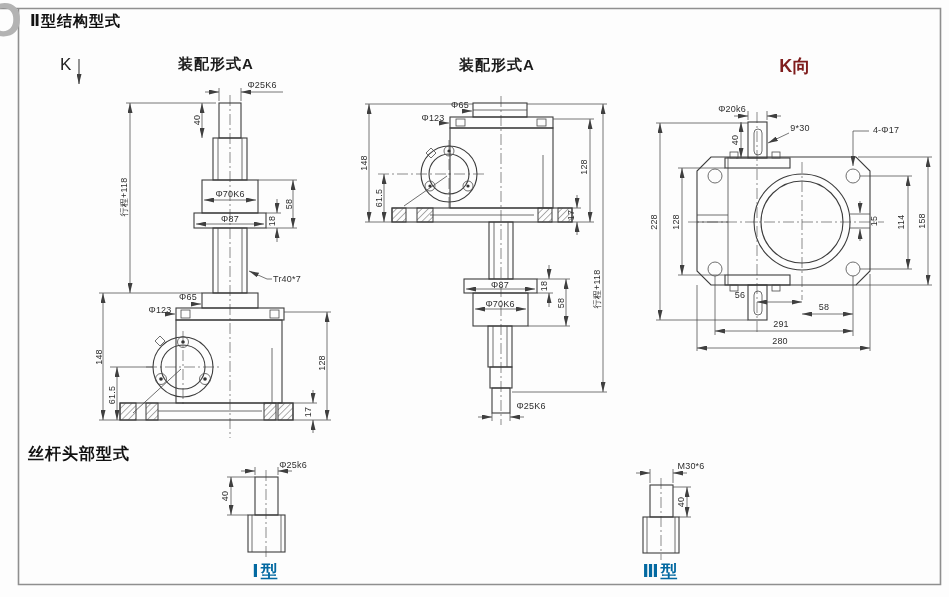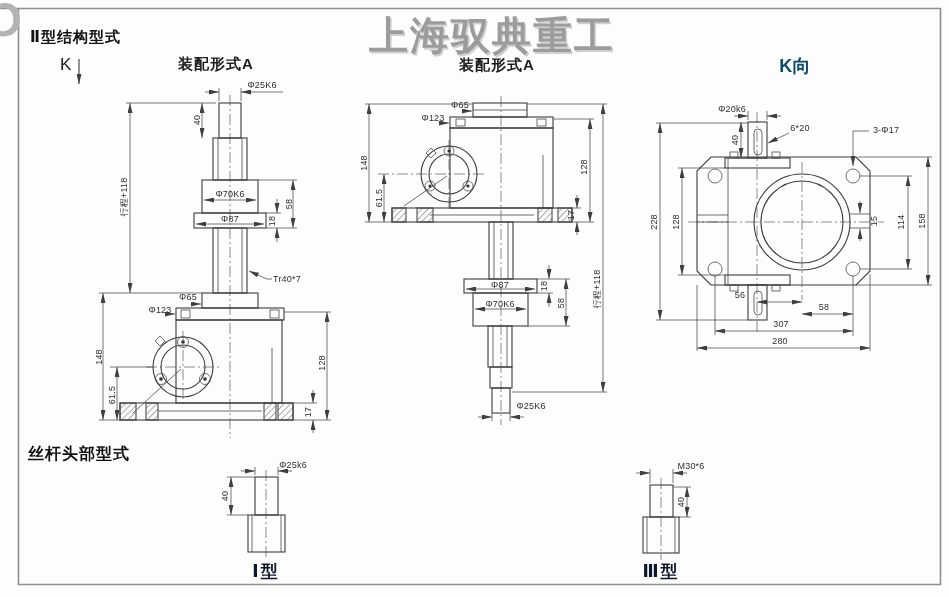--- a/index.html
+++ b/index.html
@@ -13,27 +13,27 @@
   .d{fill:none;stroke:#4a4a4a;stroke-width:0.75;}
   .c{fill:none;stroke:#5a5a5a;stroke-width:0.7;stroke-dasharray:11 3 2 3;}
   .x{fill:url(#hx);stroke:#3d3d3d;stroke-width:1;}
   .fr{fill:none;stroke:#8f8f8f;stroke-width:1.6;}
   .lbl{
     position:absolute;transform:translate(-50%,-50%);
     font-size:9px;color:#2e2e2e;white-space:nowrap;letter-spacing:0.2px;
   }
   .rot{transform:translate(-50%,-50%) rotate(-90deg);}
   .vtitle{font-size:15px;font-weight:600;color:#1c1c1c;letter-spacing:1px;}
-  .ktitle{font-size:18px;font-weight:600;color:#0c4a6e;}
+  .ktitle{font-size:18px;font-weight:600;color:#7f1d1d;}
   .sect{
     position:absolute;transform:none;font-size:15px;font-weight:bold;
     color:#111;white-space:nowrap;letter-spacing:1px;
   }
   .kmark{position:absolute;font-size:17px;color:#222;white-space:nowrap;}
-  .typelabel{font-size:17px;font-weight:bold;color:#0f172a;letter-spacing:2px;}
+  .typelabel{font-size:17px;font-weight:bold;color:#0369a1;letter-spacing:2px;}
   .watermark{
     position:absolute;transform:translate(-50%,-50%);font-size:39px;font-weight:600;
     color:#949494;letter-spacing:2px;white-space:nowrap;
     text-shadow:1.5px 1.5px 0 #cdcdcd;opacity:.92;
   }
   .cornerdigit{
     position:absolute;font-size:74px;color:#b3b3b3;font-weight:400;
     white-space:nowrap;line-height:1;
   }
 </style>
@@ -234,22 +234,21 @@
       <rect class="o" x="643" y="517" width="36" height="36"></rect>
       <path class="o2" d="M647,517 V553 M675,517 V553"></path>
       <path class="d" d="M650,483 V469 M673,483 V469 M673,487 H691 M679,517 H691"></path>
       <line class="d" x1="636" y1="473" x2="650" y2="473" marker-end="url(#ah)"></line>
       <line class="d" x1="673" y1="473" x2="687" y2="473" marker-start="url(#ah)"></line>
       <line class="d" x1="687" y1="487" x2="687" y2="517" marker-start="url(#ah)" marker-end="url(#ah)"></line>
     </g>
   </svg>
 
   <span class="cornerdigit" style="left:-18px;top:-26px">6</span>
-  <span class="watermark" style="left:492px;top:36px">上海驭典重工</span>
-  <span class="sect" style="left:30px;top:28px">Ⅱ型结构型式</span>
+  <span class="sect" style="left:30px;top:12px">Ⅱ型结构型式</span>
   <span class="kmark" style="left:60px;top:55px">K</span>
   <span class="sect" style="left:28px;top:444px;font-size:16px">丝杆头部型式</span>
 
   <span class="lbl vtitle" style="left:216px;top:64px">装配形式A</span>
   <span class="lbl" style="left:262px;top:85px">Φ25K6</span>
   <span class="lbl rot" style="left:197px;top:120px">40</span>
   <span class="lbl rot" style="left:124px;top:197px">行程+118</span>
   <span class="lbl" style="left:230px;top:194px">Φ70K6</span>
   <span class="lbl" style="left:230px;top:219px">Φ87</span>
   <span class="lbl rot" style="left:289px;top:204px">58</span>
@@ -272,30 +271,30 @@
   <span class="lbl" style="left:500px;top:285px">Φ87</span>
   <span class="lbl" style="left:500px;top:304px">Φ70K6</span>
   <span class="lbl rot" style="left:544px;top:286px">18</span>
   <span class="lbl rot" style="left:561px;top:303px">58</span>
   <span class="lbl rot" style="left:597px;top:289px">行程+118</span>
   <span class="lbl" style="left:531px;top:406px">Φ25K6</span>
 
   <span class="lbl ktitle" style="left:795px;top:66px">K向</span>
   <span class="lbl" style="left:732px;top:109px">Φ20k6</span>
   <span class="lbl rot" style="left:735px;top:140px">40</span>
-  <span class="lbl" style="left:800px;top:128px">6*20</span>
-  <span class="lbl" style="left:886px;top:130px">3-Φ17</span>
+  <span class="lbl" style="left:800px;top:128px">9*30</span>
+  <span class="lbl" style="left:886px;top:130px">4-Φ17</span>
   <span class="lbl rot" style="left:654px;top:222px">228</span>
   <span class="lbl rot" style="left:676px;top:222px">128</span>
   <span class="lbl rot" style="left:874px;top:221px">15</span>
   <span class="lbl rot" style="left:901px;top:222px">114</span>
   <span class="lbl rot" style="left:922px;top:221px">158</span>
   <span class="lbl" style="left:740px;top:295px">56</span>
   <span class="lbl" style="left:824px;top:307px">58</span>
-  <span class="lbl" style="left:781px;top:324px">307</span>
+  <span class="lbl" style="left:781px;top:324px">291</span>
   <span class="lbl" style="left:780px;top:341px">280</span>
 
   <span class="lbl" style="left:293px;top:465px">Φ25k6</span>
   <span class="lbl rot" style="left:225px;top:496px">40</span>
   <span class="lbl typelabel" style="left:266px;top:571px">Ⅰ型</span>
   <span class="lbl" style="left:691px;top:466px">M30*6</span>
   <span class="lbl rot" style="left:681px;top:502px">40</span>
   <span class="lbl typelabel" style="left:661px;top:571px">Ⅲ型</span>
 
 </div>

